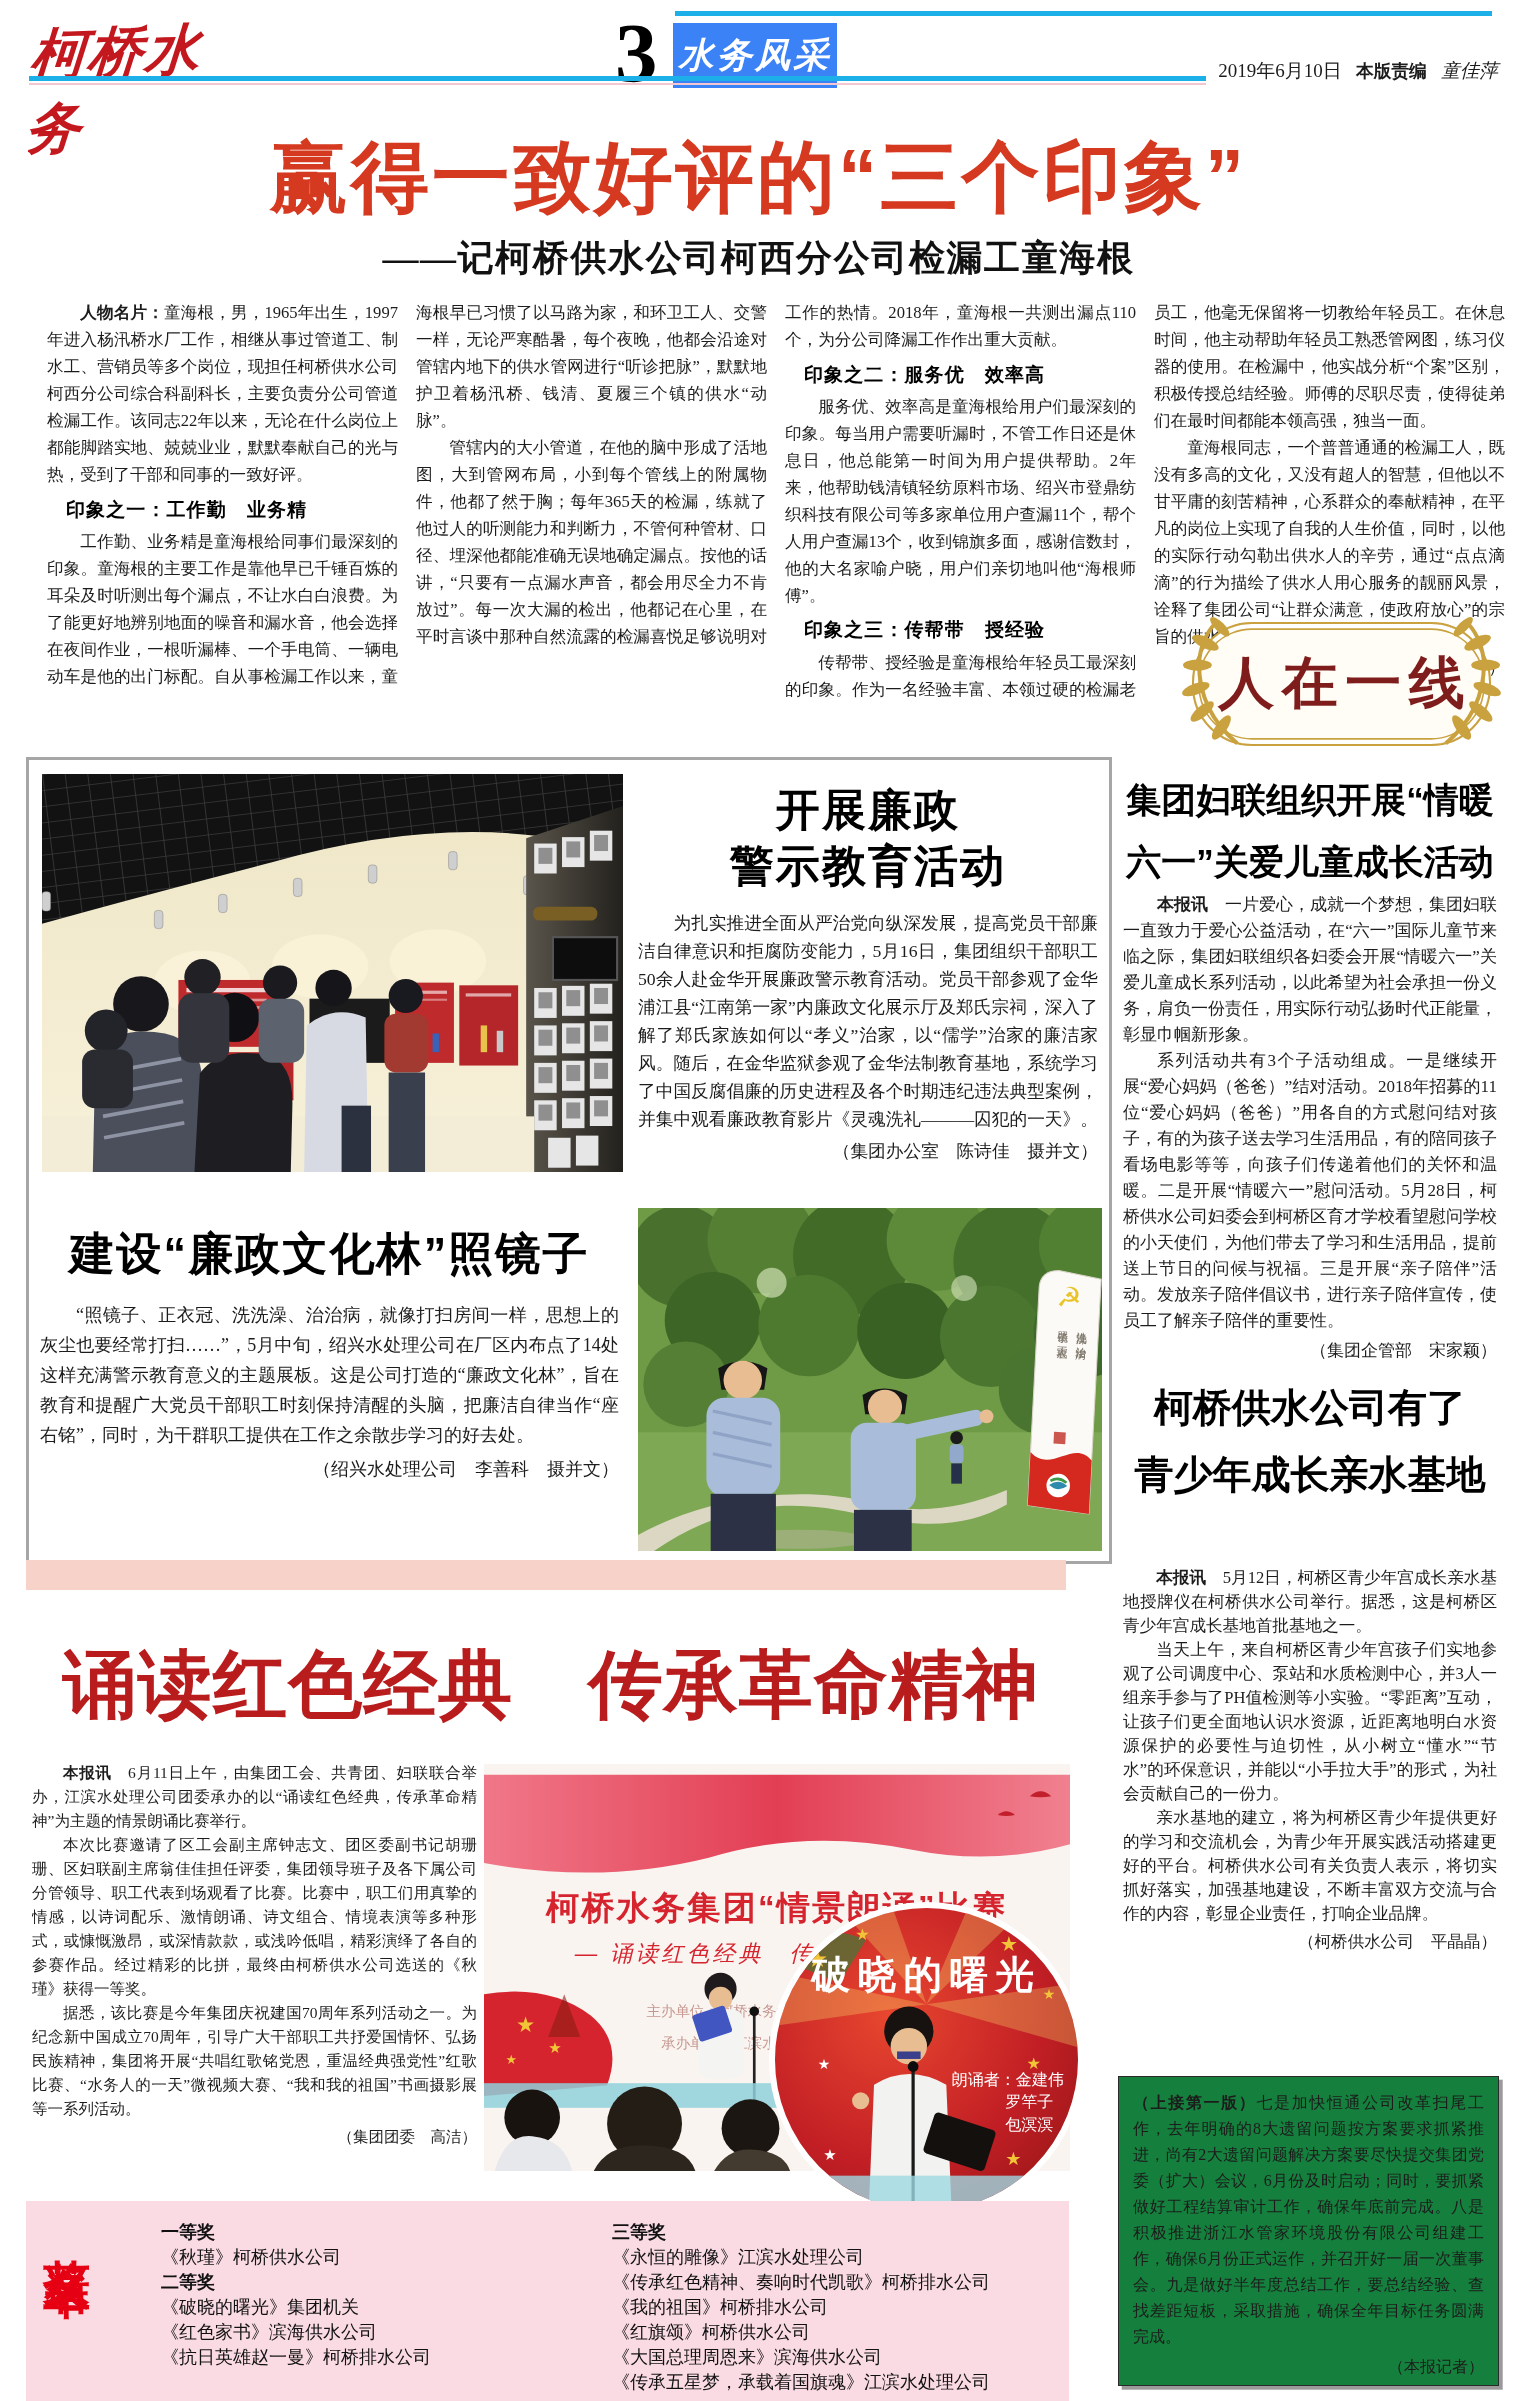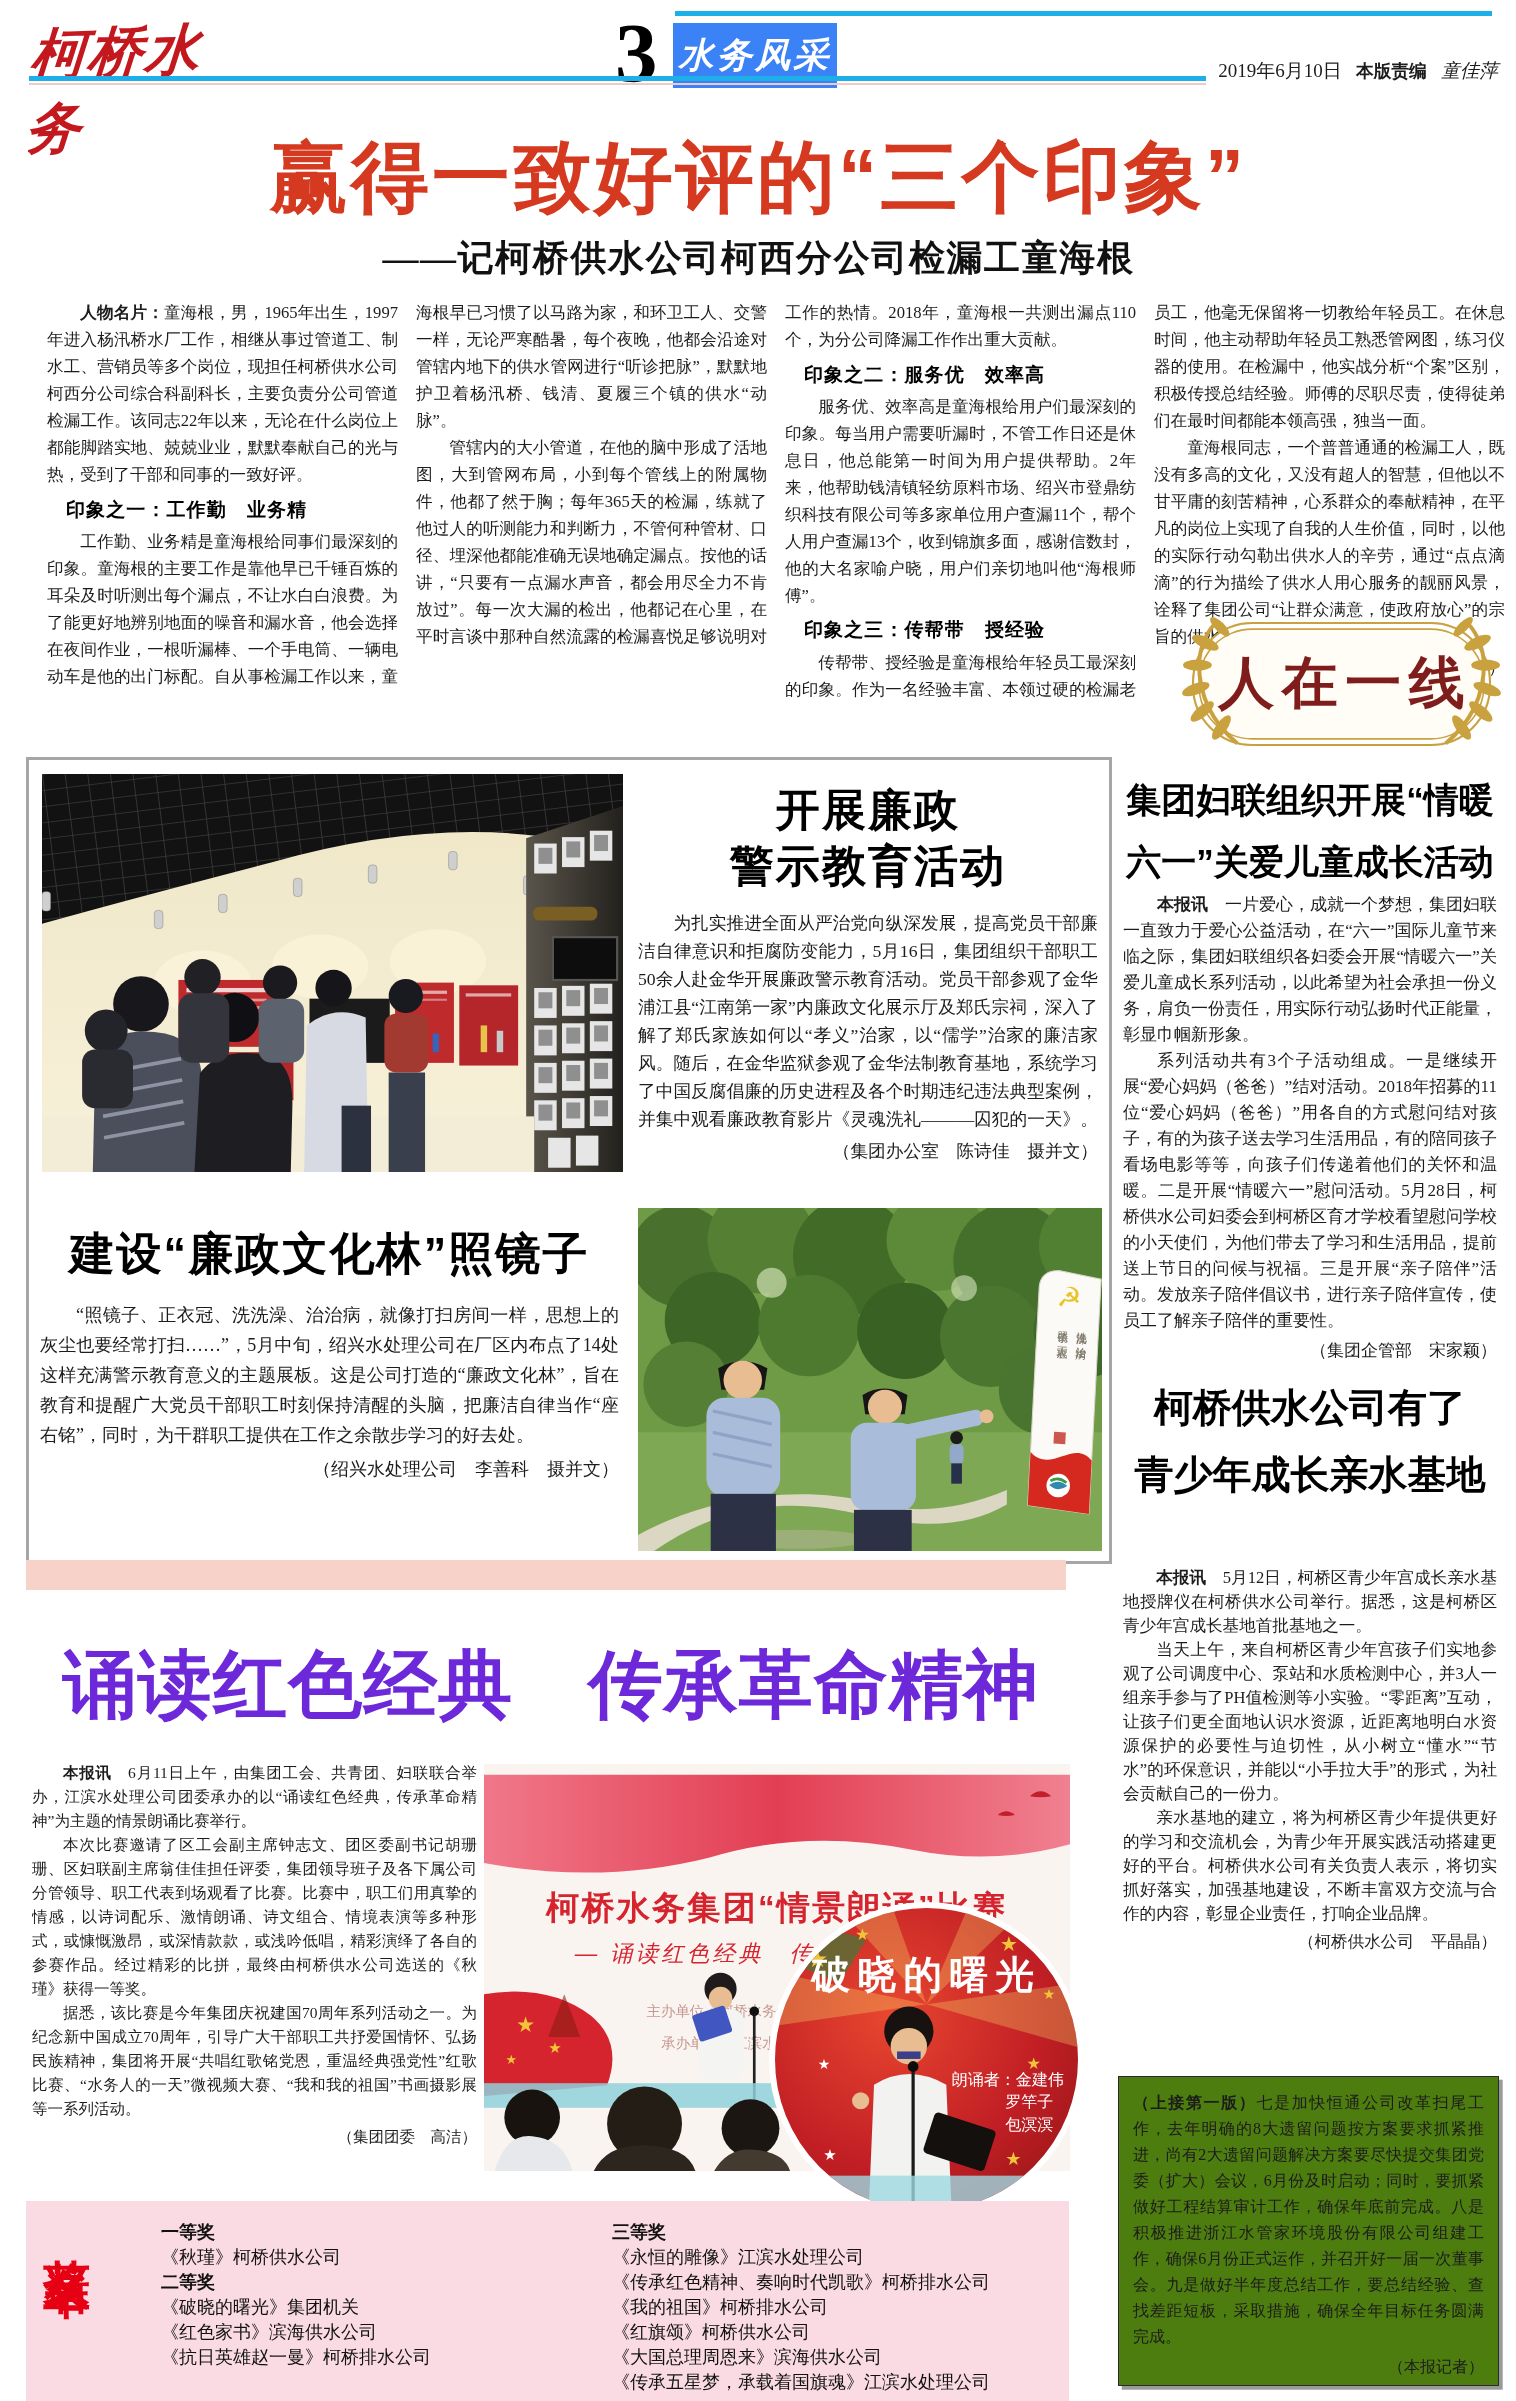--- a/index.html
+++ b/index.html
@@ -55,37 +55,37 @@
               font-weight:bold;font-size:35px;line-height:62px;color:#000;}
   .artC-body{left:1123px;top:892px;width:374px;font-size:17px;line-height:26px;text-align:justify;}
   .artC-body p{margin:0;text-indent:2em;}
   .lead-label{font-weight:bold;font-family:"Liberation Sans",sans-serif;}
   .artD-title{left:1123px;top:1374px;width:374px;text-align:center;font-family:"Liberation Sans",sans-serif;
               font-weight:bold;font-size:39px;line-height:67px;color:#000;}
   .artD-body{left:1123px;top:1566px;width:374px;font-size:16.6px;line-height:24px;text-align:justify;}
   .artD-body p{margin:0;text-indent:2em;}
   
   .recital-headline{left:0px;top:1636px;width:1102px;text-align:center;font-family:Liberation Sans, sans-serif;
-                    font-weight:bold;font-size:74px;color:#6d28d9;letter-spacing:1.1px;}
+                    font-weight:bold;font-size:74px;color:#b91c1c;letter-spacing:1.1px;}
   .recital-body{left:32px;top:1761px;width:445px;height:423px;font-size:15.5px;line-height:24px;text-align:justify;overflow:hidden;}
   .recital-body p{margin:0;text-indent:2em;}
   .photo3{left:484px;top:1764px;width:586px;height:407px;}
   .inset{left:769px;top:1902px;width:303px;height:303px;border-radius:50%;border:6.4px solid #ffffff;
          overflow:hidden;background:radial-gradient(circle at 38% 35%, #e8472f 0%, #c21f25 55%, #8e1414 100%);}
   
   .awards{left:26px;top:2201px;width:1043px;height:201px;background:#fadbe3;}
   .awards-label{position:absolute;left:20.3px;top:20.3px;width:53px;height:166px;writing-mode:vertical-rl;
                 text-orientation:upright;color:#e60013;font-family:"Liberation Sans",sans-serif;
                 font-weight:bold;font-size:47px;letter-spacing:4.3px;}
   .awcol{position:absolute;top:19px;font-size:18px;line-height:25px;color:#111;}
   .awcol .hd{font-weight:bold;font-family:"Liberation Sans",sans-serif;}
   .awcolA{left:135px;width:374px;}
   .awcolB{left:586px;width:449px;}
   
-  .contbox{left:1118px;top:2076px;width:381px;height:310px;background:#4d7c0f;border:1.6px solid #2a2a2a;
+  .contbox{left:1118px;top:2076px;width:381px;height:310px;background:#15803d;border:1.6px solid #2a2a2a;
            box-shadow:3.7px 3.7px 0 0 #9a9a9a;box-sizing:border-box;padding:13px 14px;}
   .contbox .txt{font-size:16px;line-height:26px;text-align:justify;}
   .contbox .txt p{margin:0;text-indent:0;}
   .contbox .lead{font-weight:bold;font-family:"Liberation Sans",sans-serif;}
   .contbox .byline{text-align:right;margin-top:3.2px;}
   svg text{font-family:"Liberation Sans","DejaVu Sans",sans-serif;}
 </style>
 </head>
 <body>
 

